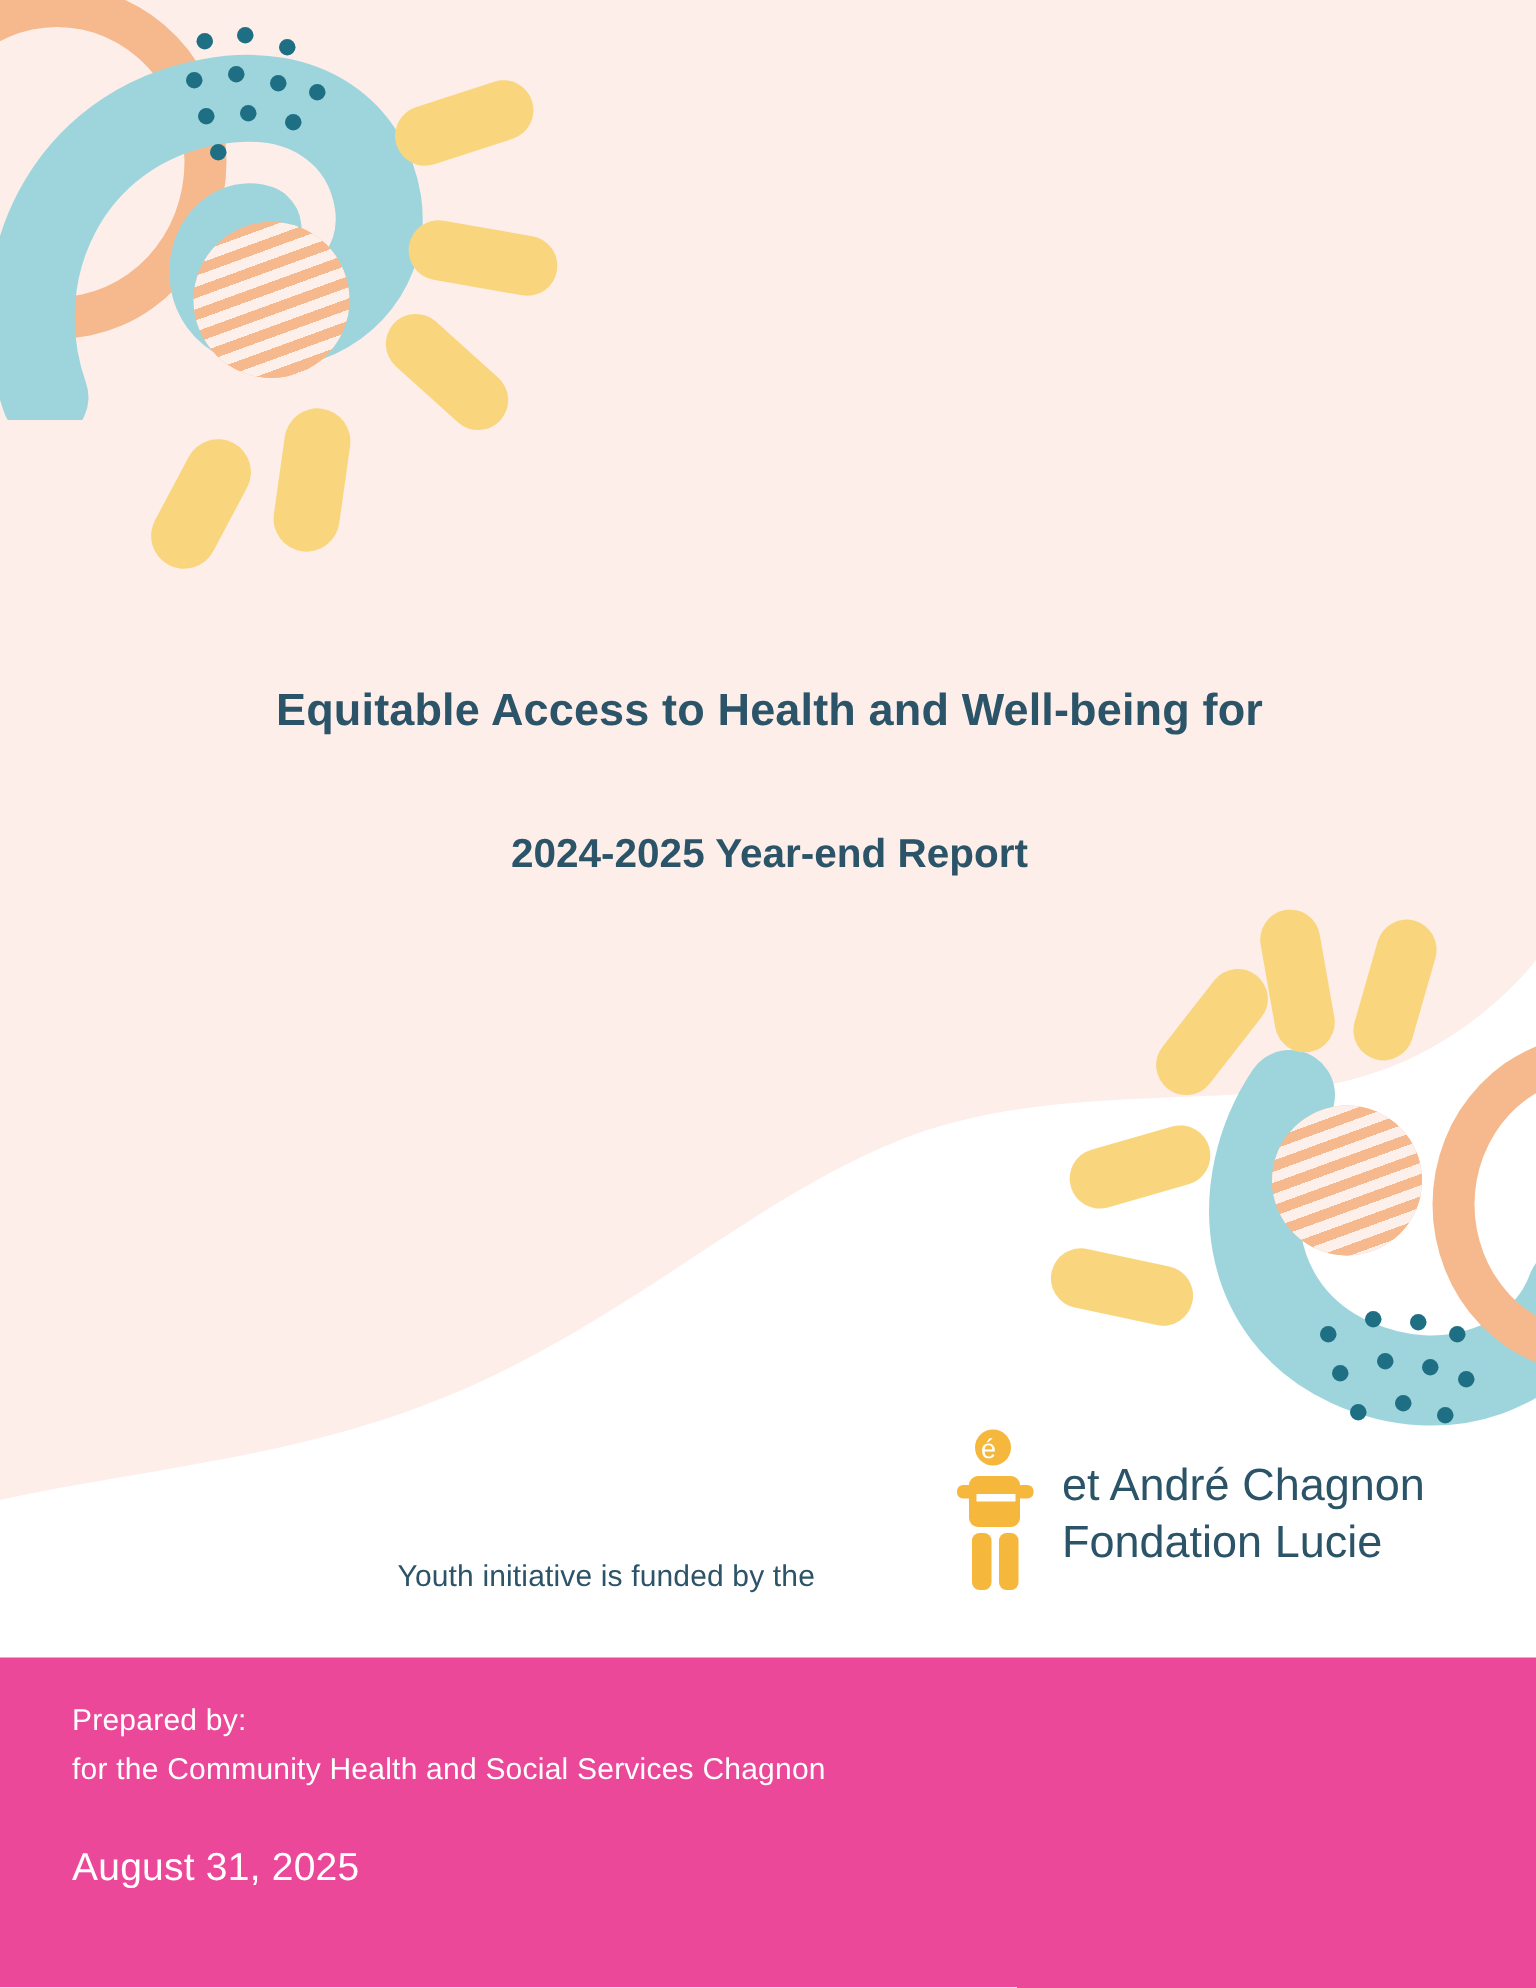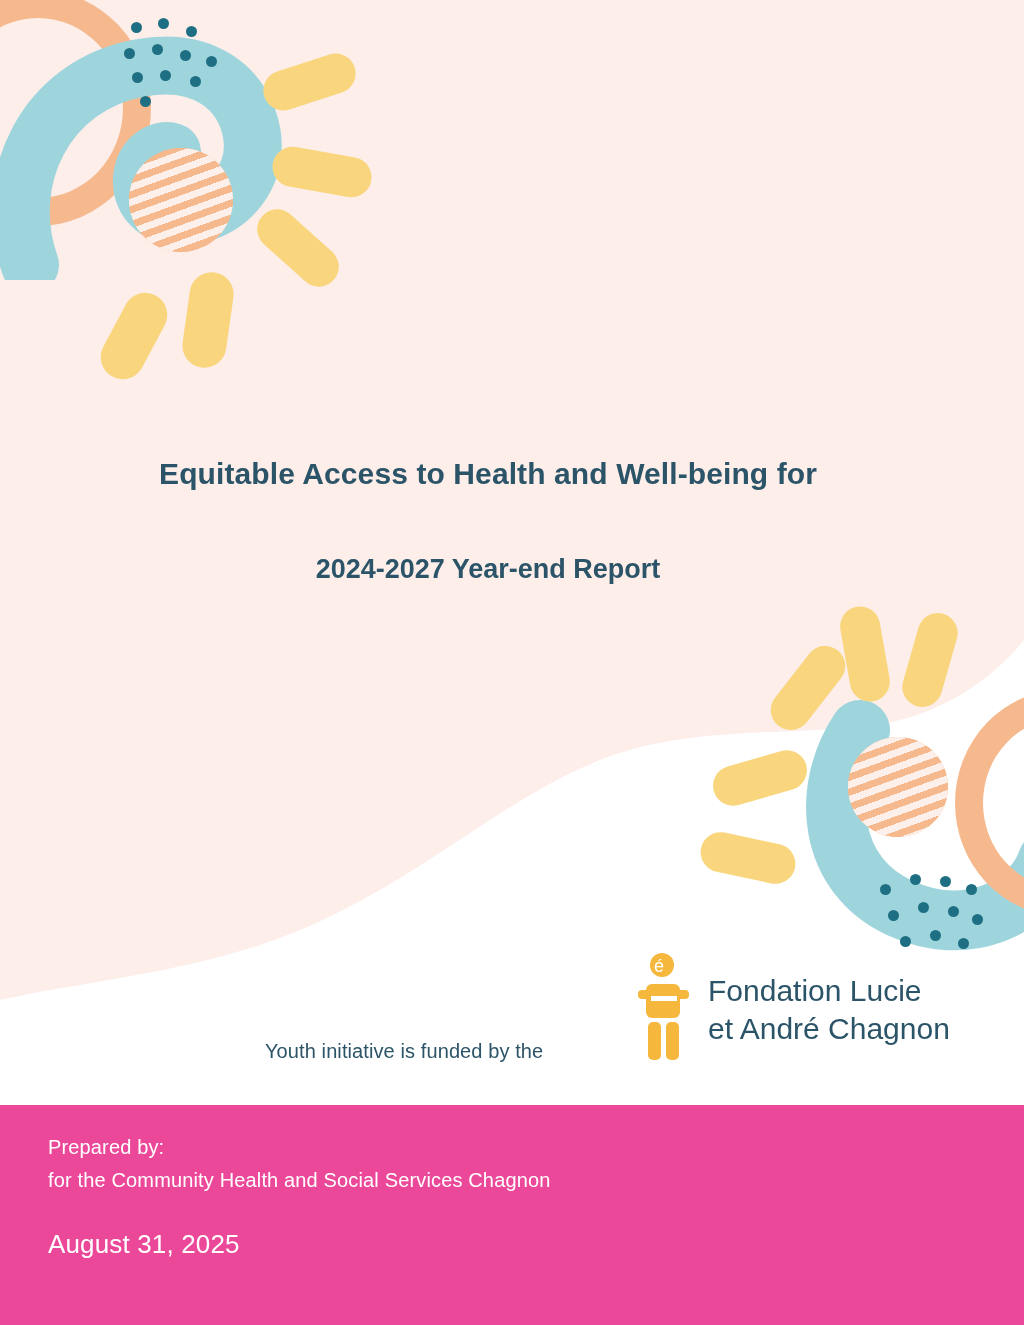--- a/index.html
+++ b/index.html
@@ -74,20 +74,21 @@
   }
 
   
   .title-block {
     position: absolute;
     left: 0;
     top: 452px;
     width: 976px;
     text-align: center;
     color: #2c5468;
+    padding-left: 25px;
   }
   .doc-title {
     font-size: 30px;
     font-weight: bold;
     line-height: 1.45;
     letter-spacing: 0.1px;
     color: #2c5468;
     margin: 0 auto;
     width: 800px;
   }
@@ -228,41 +229,41 @@
     <div class="dot" style="left:972px; top:914px; width:11px; height:11px;"></div>
     <div class="dot" style="left:900px; top:936px; width:11px; height:11px;"></div>
     <div class="dot" style="left:930px; top:930px; width:11px; height:11px;"></div>
     <div class="dot" style="left:958px; top:938px; width:11px; height:11px;"></div>
   </div>
 
   <div class="title-block">
     <div class="doc-title">
       <span>Equitable Access to Health and Well-being for</span><br>
     </div>
-    <div class="doc-subtitle">2024-2027 Year-end Report</div>
+    <div class="doc-subtitle">2024-2025 Year-end Report</div>
   </div>
 
   <div class="funder-line">Youth initiative is funded by the</div>
 
   <div class="logo">
     <div class="logo-mark">
       <svg width="70" height="115" viewBox="0 0 70 115" xmlns="http://www.w3.org/2000/svg" aria-hidden="true">
         <circle cx="32" cy="13" r="12" fill="#f5b73c"></circle>
         <rect x="16" y="32" width="34" height="34" rx="6" fill="#f5b73c"></rect>
         <rect x="8" y="38" width="12" height="9" rx="4" fill="#f5b73c"></rect>
         <rect x="47" y="38" width="12" height="9" rx="4" fill="#f5b73c"></rect>
         <rect x="18" y="70" width="13" height="38" rx="5" fill="#f5b73c"></rect>
         <rect x="36" y="70" width="13" height="38" rx="5" fill="#f5b73c"></rect>
         <rect x="21" y="44" width="26" height="5" fill="#ffffff"></rect>
         <text x="24" y="20" font-family="'Liberation Sans',sans-serif" font-size="18" fill="#ffffff">é</text>
       </svg>
     </div>
     <div class="logo-text">
+      <div>et André Chagnon</div>
       <div>Fondation Lucie</div>
-      <div>et André Chagnon</div>
     </div>
   </div>
 
   <div class="footer">
     <div class="footer-inner">
       <div>Prepared by:</div>
       <div>for the Community Health and Social Services Chagnon</div>
       <div class="footer-date">August 31, 2025</div>
     </div>
   </div>

